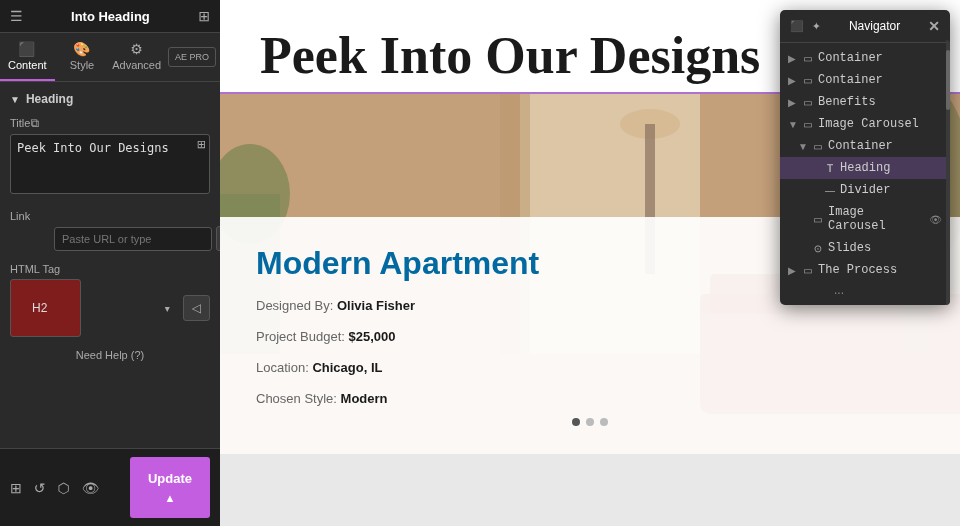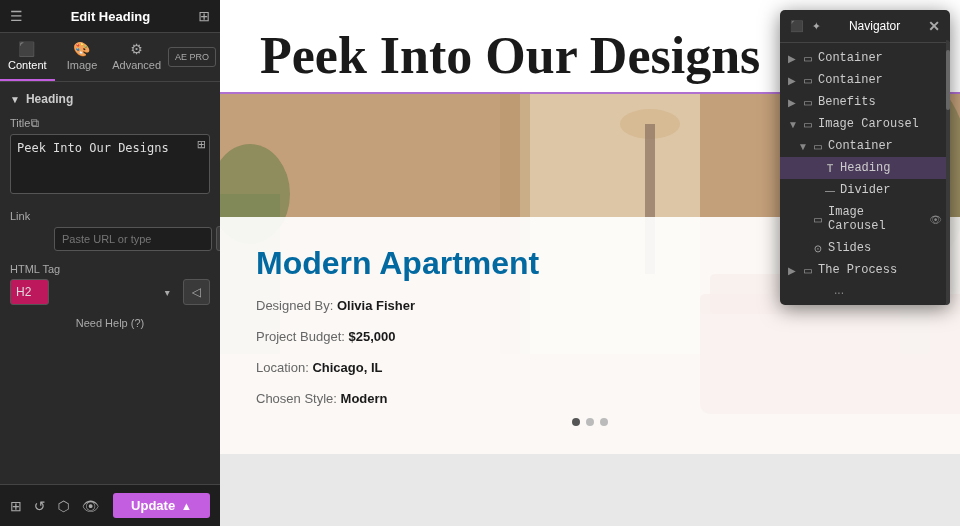--- a/index.html
+++ b/index.html
@@ -138,25 +138,25 @@
       cursor: pointer;
     }
 
     .html-tag-wrap {
       display: flex;
       align-items: center;
       gap: 6px;
     }
     .html-tag-select {
       flex: 1;
-      background: #be185d;
+      background: #7f1d1d;
       border: 1px solid #555;
       color: #ddd;
       font-size: 12px;
-      padding: 5px;
+      padding: 21px;
       border-radius: 3px;
       cursor: pointer;
       appearance: none;
       -webkit-appearance: none;
     }
     .select-wrap { position: relative; flex: 1; }
     .select-arrow {
       position: absolute;
       right: 7px;
       top: 50%;
@@ -191,28 +191,29 @@
       padding: 8px 10px;
       background: #1e1e1e;
       border-top: 1px solid #444;
     }
     .bottom-icons { display: flex; gap: 12px; }
     .bottom-icon { color: #aaa; font-size: 14px; cursor: pointer; }
     #update-btn {
       background: #c45ee0;
       color: #fff;
       border: none;
-      padding: 5px 18px;
+      padding: 14px 18px;
       font-size: 13px;
       font-weight: bold;
       border-radius: 3px;
       cursor: pointer;
       display: flex;
       align-items: center;
       gap: 6px;
+      flex-direction: column;
     }
     .update-arrow { font-size: 11px; }
 
     
     #main-content {
       flex: 1;
       height: 526px;
       background: #e8e8e8;
       position: relative;
       overflow: hidden;
@@ -334,32 +335,32 @@
       border-radius: 2px;
       margin-top: 10px;
     }
   </style>
 </head>
 <body>
 
 <div id="left-panel">
   <div id="panel-header">
     <span class="header-icon">☰</span>
-    <span id="panel-title">Edit Heading</span>
+    <span id="panel-title">Into Heading</span>
     <span class="header-icon">⊞</span>
   </div>
 
   <div id="panel-tabs">
     <div class="panel-tab active">
       <span class="tab-icon">⬛</span>
       <span>Content</span>
     </div>
     <div class="panel-tab">
       <span class="tab-icon">🎨</span>
-      <span>Image</span>
+      <span>Style</span>
     </div>
     <div class="panel-tab">
       <span class="tab-icon">⚙</span>
       <span>Advanced</span>
     </div>
     <div id="ae-pro-btn">AE PRO</div>
   </div>
 
   <div id="panel-content">
     <div class="section-header">

